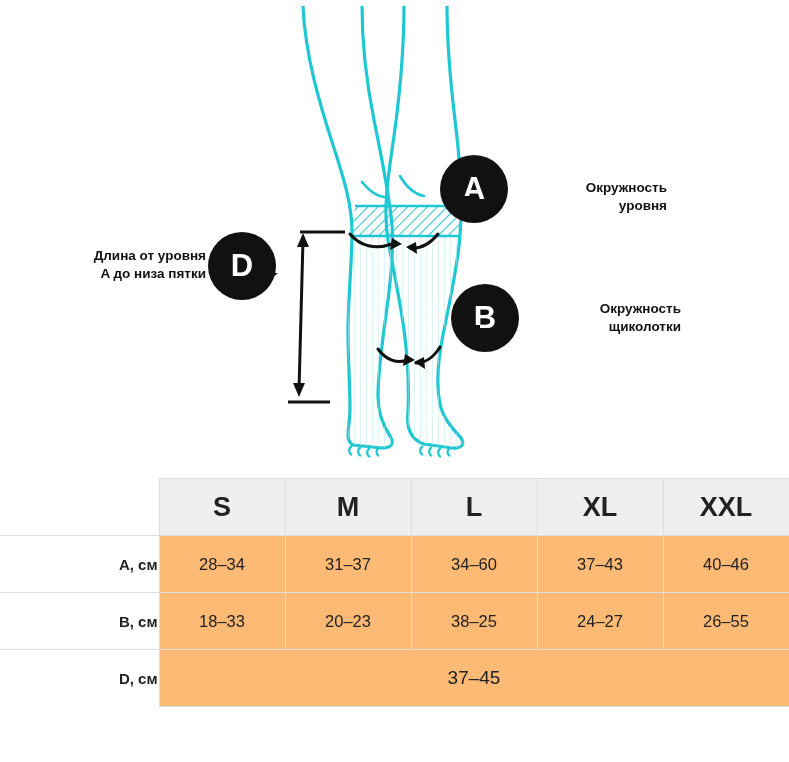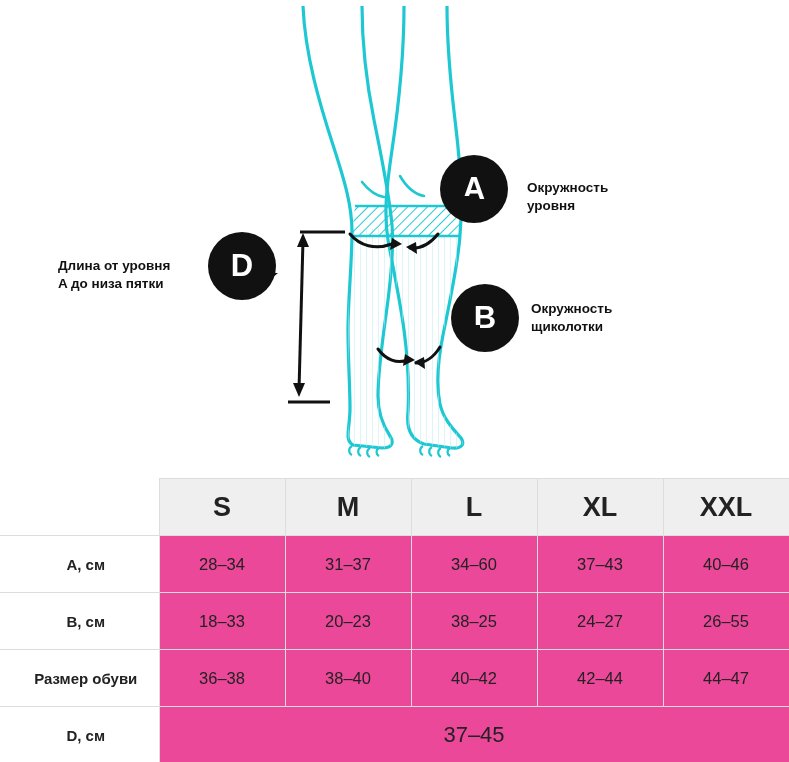--- a/index.html
+++ b/index.html
@@ -46,20 +46,21 @@
     position: absolute;
     width: 0;
     height: 0;
   }
   .callout-label {
     position: absolute;
     font-size: 13.5px;
     font-weight: bold;
     line-height: 1.3;
     color: #111111;
+    text-align: right;
   }
 
   #callout-a { left: 440px; top: 155px; }
   #callout-a-tail {
     left: 443px; top: 196px;
     border-top: 22px solid #111111;
     border-left: 26px solid transparent;
   }
   #label-a { left: 527px; top: 179px; width: 140px; }
 
@@ -70,21 +71,21 @@
     border-left: 26px solid transparent;
   }
   #label-b { left: 531px; top: 300px; width: 150px; }
 
   #callout-d { left: 208px; top: 232px; }
   #callout-d-tail {
     left: 252px; top: 273px;
     border-top: 22px solid #111111;
     border-right: 26px solid transparent;
   }
-  #label-d { left: 58px; top: 257px; width: 148px; }
+  #label-d { left: 58px; top: 247px; width: 148px; }
 
   
   #size-table {
     position: absolute;
     left: 0;
     top: 478px;
     width: 789px;
     border-collapse: collapse;
     table-layout: fixed;
     font-family: "Liberation Sans", sans-serif;
@@ -108,35 +109,35 @@
     font-weight: bold;
   }
   #size-table thead th.corner {
     background: #ffffff;
     border-left: none;
     border-top: none;
   }
   #size-table tbody td {
     height: 54px;
     font-size: 16.5px;
-    background: #ec4899;
+    background: #fdba74;
   }
   #size-table tbody td.rowhead {
     background: #ffffff;
-    text-align: center;
+    text-align: right;
     padding-left: 14px;
     font-size: 15px;
     font-weight: bold;
     border-left: none;
   }
   #size-table tbody tr:last-child td.rowhead {
     border-bottom: none;
   }
   #size-table td.span-cell {
-    font-size: 22px;
+    font-size: 19px;
   }
 </style>
 </head>
 <body>
 
 <div id="diagram-area">
 
   <svg id="leg-svg" width="789" height="478" viewBox="0 0 789 478">
     <defs>
       <pattern id="hatch" width="7" height="7" patternTransform="rotate(45)" patternUnits="userSpaceOnUse">
@@ -273,25 +274,17 @@
     </tr>
     <tr>
       <td class="rowhead">B, см</td>
       <td>18–33</td>
       <td>20–23</td>
       <td>38–25</td>
       <td>24–27</td>
       <td>26–55</td>
     </tr>
     <tr>
-      <td class="rowhead">Размер обуви</td>
-      <td>36–38</td>
-      <td>38–40</td>
-      <td>40–42</td>
-      <td>42–44</td>
-      <td>44–47</td>
-    </tr>
-    <tr>
       <td class="rowhead">D, см</td>
       <td class="span-cell" colspan="5">37–45</td>
     </tr>
   </tbody>
 </table>
 
 </body></html>

